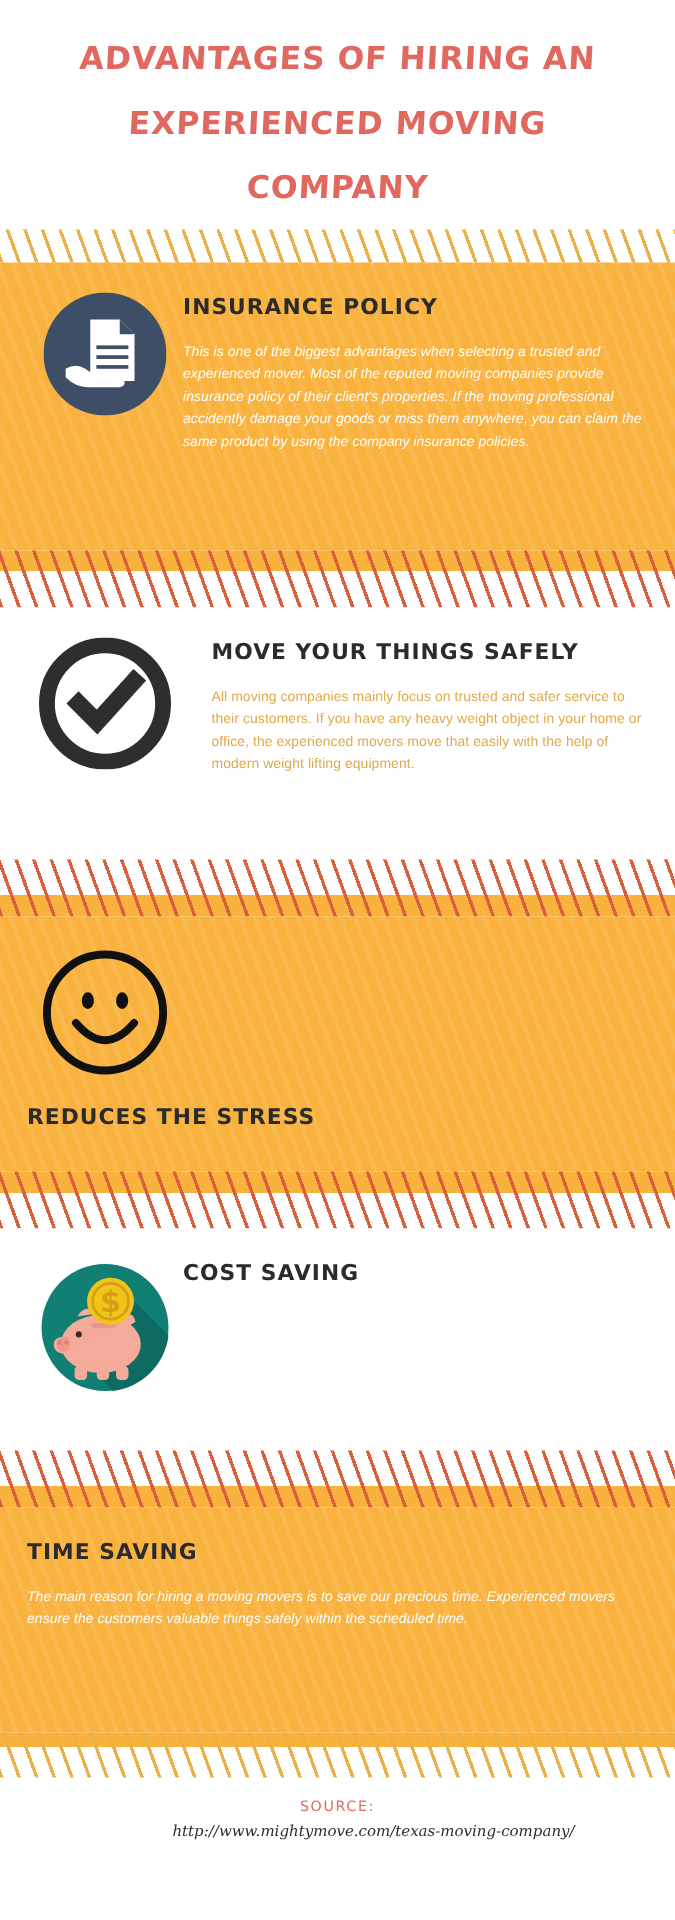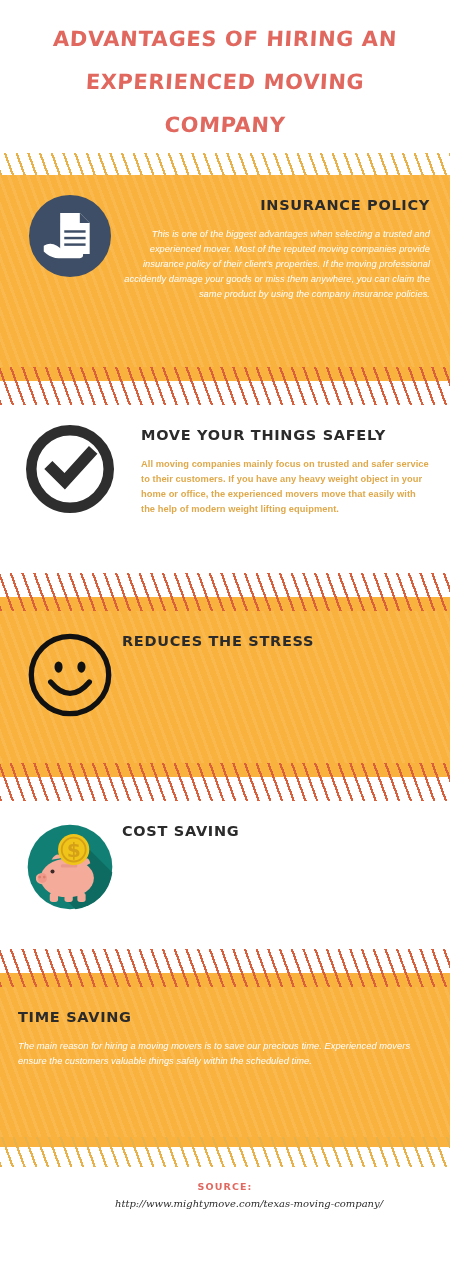--- a/index.html
+++ b/index.html
@@ -95,27 +95,27 @@
     color:#2b2b2b;
     margin-bottom:14px;
     text-transform:uppercase;
   }
   .sec-body {
     font-size:9.3px;
     line-height:15px;
     letter-spacing:0.05px;
   }
   .body-white { color:#ffffff;font-style:italic; }
-  .body-gold  { color:#dfa94b; font-weight:700; }
+  .body-gold  { color:#dfa94b; font-weight:400; }
 
   
   .footer { text-align:center; padding-top:14px; background:#fff; }
   .src-label {
     font-family:"DejaVu Sans", sans-serif;
-    font-weight:700; font-size:9.5px; letter-spacing:1.1px;
+    font-weight:400; font-size:9.5px; letter-spacing:1.1px;
     color:#e0685f; margin-bottom:6px;
   }
   .src-url {
     font-family:"DejaVu Serif", serif;
     font-style:italic; font-size:10px; color:#2b2b2b;padding-left:48px;
   }
 
   svg { display:block; }
 </style>
 </head>
@@ -124,21 +124,21 @@
 <div class="page">
 
   <div class="title-block">
     <div class="title-line">ADVANTAGES OF HIRING AN</div>
     <div class="title-line">EXPERIENCED MOVING</div>
     <div class="title-line">COMPANY</div>
   </div>
 
   <div class="stripe stripe-yellow"></div>
 
-  <div class="section sec-orange" style="min-height:192px;text-align:right;">
+  <div class="section sec-orange" style="min-height:192px;">
     <div class="icon-wrap">
       <span>
         <svg width="82" height="82" viewBox="0 0 100 100">
           <circle cx="50" cy="50" r="50" fill="#3e4e66"></circle>
           <path d="M38 22 h24 l12 12 v38 h-36 z" fill="#ffffff"></path>
           <path d="M62 22 v12 h12 z" fill="#3e4e66"></path>
           <rect x="43" y="43" width="26" height="3" fill="#3e4e66"></rect>
           <rect x="43" y="51" width="26" height="3" fill="#3e4e66"></rect>
           <rect x="43" y="59" width="26" height="3" fill="#3e4e66"></rect>
           <path d="M18 62 q8 -5 16 0 l10 7 h18 a4 4 0 0 1 0 8 h-26 q-10 0 -18 -8 z" fill="#ffffff"></path>
@@ -163,21 +163,21 @@
       </span>
     </div>
     <div class="text-wrap">
       <div class="sec-head">MOVE YOUR THINGS SAFELY</div>
       <div class="sec-body body-gold">All moving companies mainly focus on trusted and safer service to their customers. If you have any heavy weight object in your home or office, the experienced movers move that easily with the help of modern weight lifting equipment.</div>
     </div>
   </div>
 
   <div class="stripe stripe-orange-on-white"></div>
 
-  <div class="section sec-orange" style="min-height:152px;">
+  <div class="section sec-orange" style="min-height:152px;flex-direction:column;">
     <div class="icon-wrap">
       <span>
         <svg width="88" height="88" viewBox="0 0 100 100">
           <circle cx="50" cy="50" r="44" fill="none" stroke="#111111" stroke-width="6"></circle>
           <ellipse cx="37" cy="41" rx="4.6" ry="6.4" fill="#111111"></ellipse>
           <ellipse cx="63" cy="41" rx="4.6" ry="6.4" fill="#111111"></ellipse>
           <path d="M28 58 q22 26 44 0" fill="none" stroke="#111111" stroke-width="6" stroke-linecap="round"></path>
         </svg>
       </span>
     </div>

